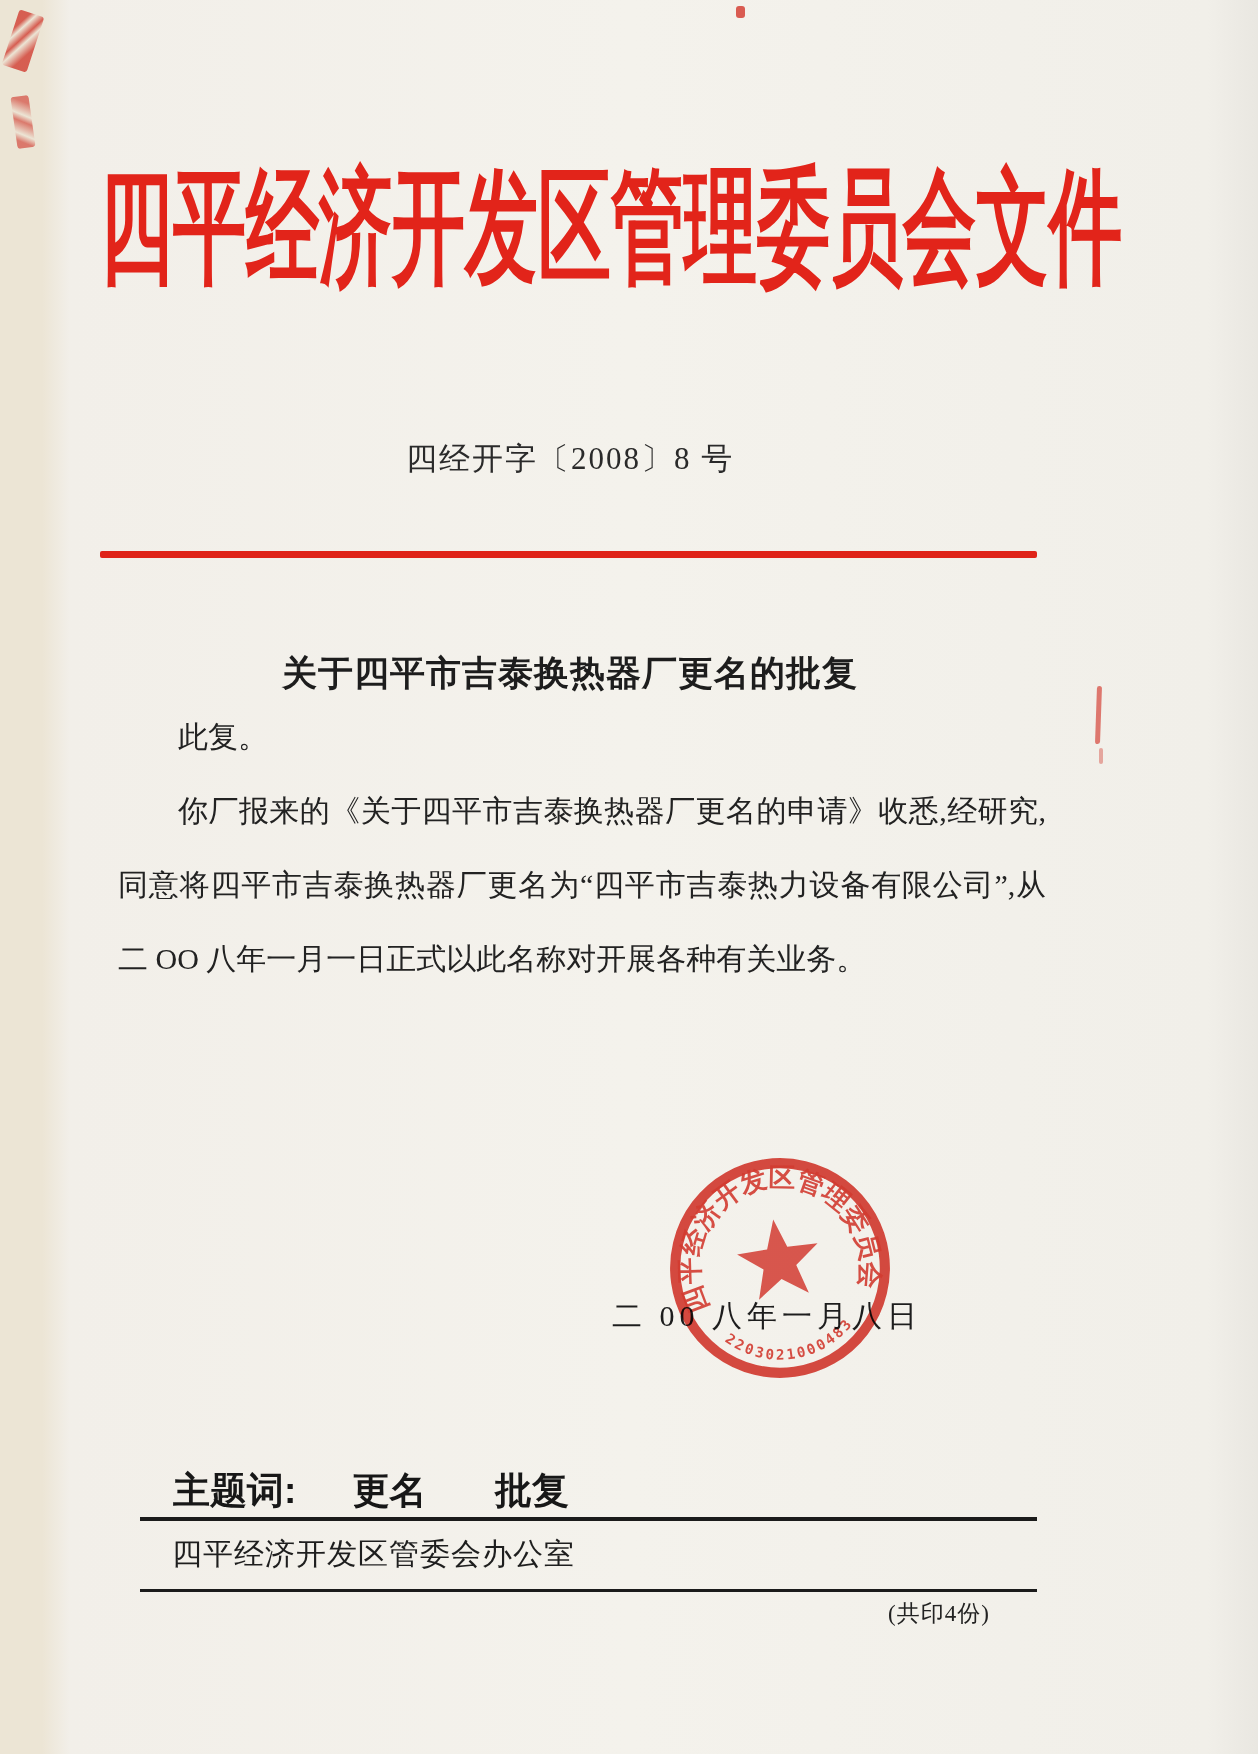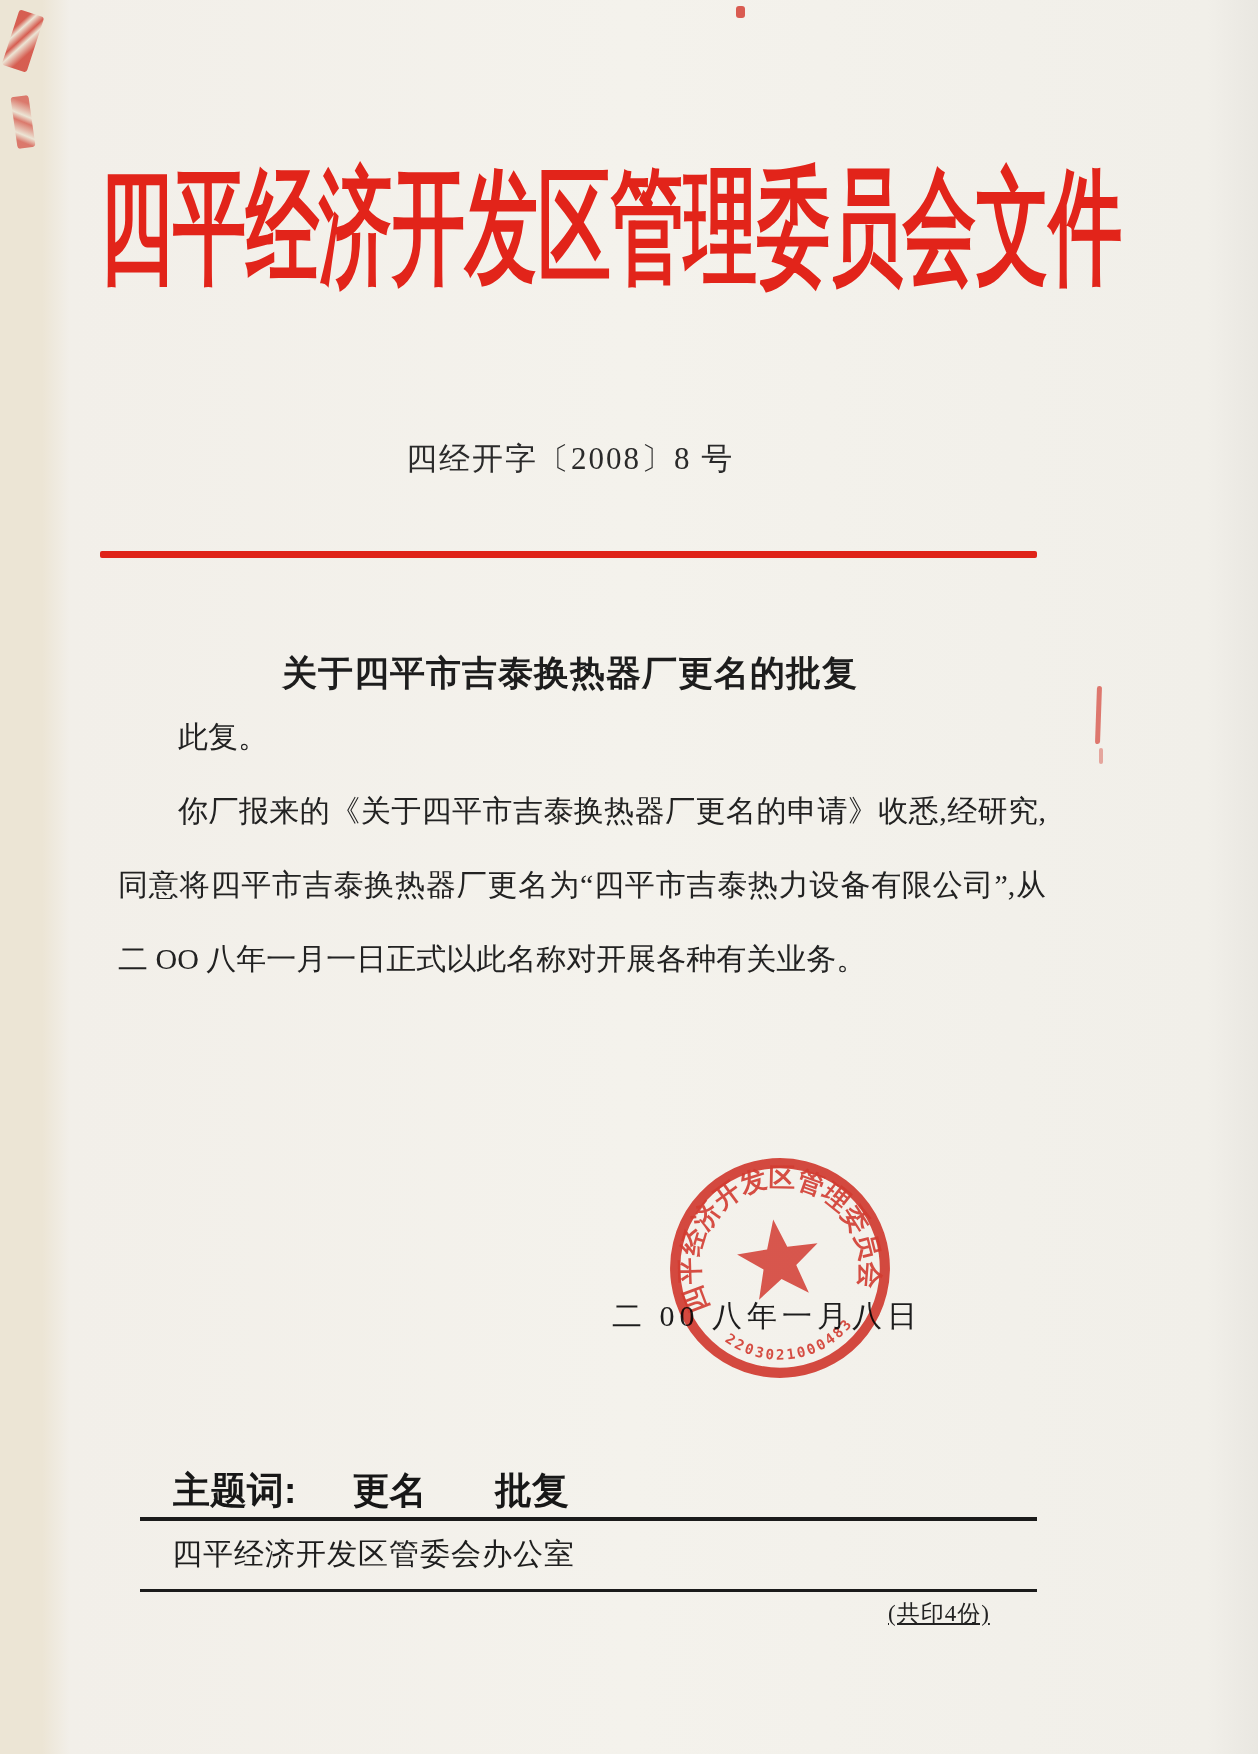--- a/index.html
+++ b/index.html
@@ -68,21 +68,21 @@
   .sep-line{position:absolute;left:140px;width:897px;background:#1b1b1b;}
   .line1{top:1517px;height:4px;}
   .line2{top:1589px;height:3px;}
   .footer-office{
     position:absolute;left:172px;top:1534px;font-size:30px;color:#1e1e1e;letter-spacing:1px;
   }
   .footer-date{
     position:absolute;left:812px;top:1534px;font-size:30px;color:#1e1e1e;
   }
   .copies{
-    position:absolute;left:888px;top:1598px;font-size:23px;color:#222;letter-spacing:1px;text-decoration:underline;
+    position:absolute;left:888px;top:1598px;font-size:23px;color:#222;letter-spacing:1px;
   }
 </style>
 </head>
 <body>
 
 <div class="page">
 
   <div class="artifact art1"></div>
   <div class="artifact art2"></div>
   <div class="artifact art3"></div>

